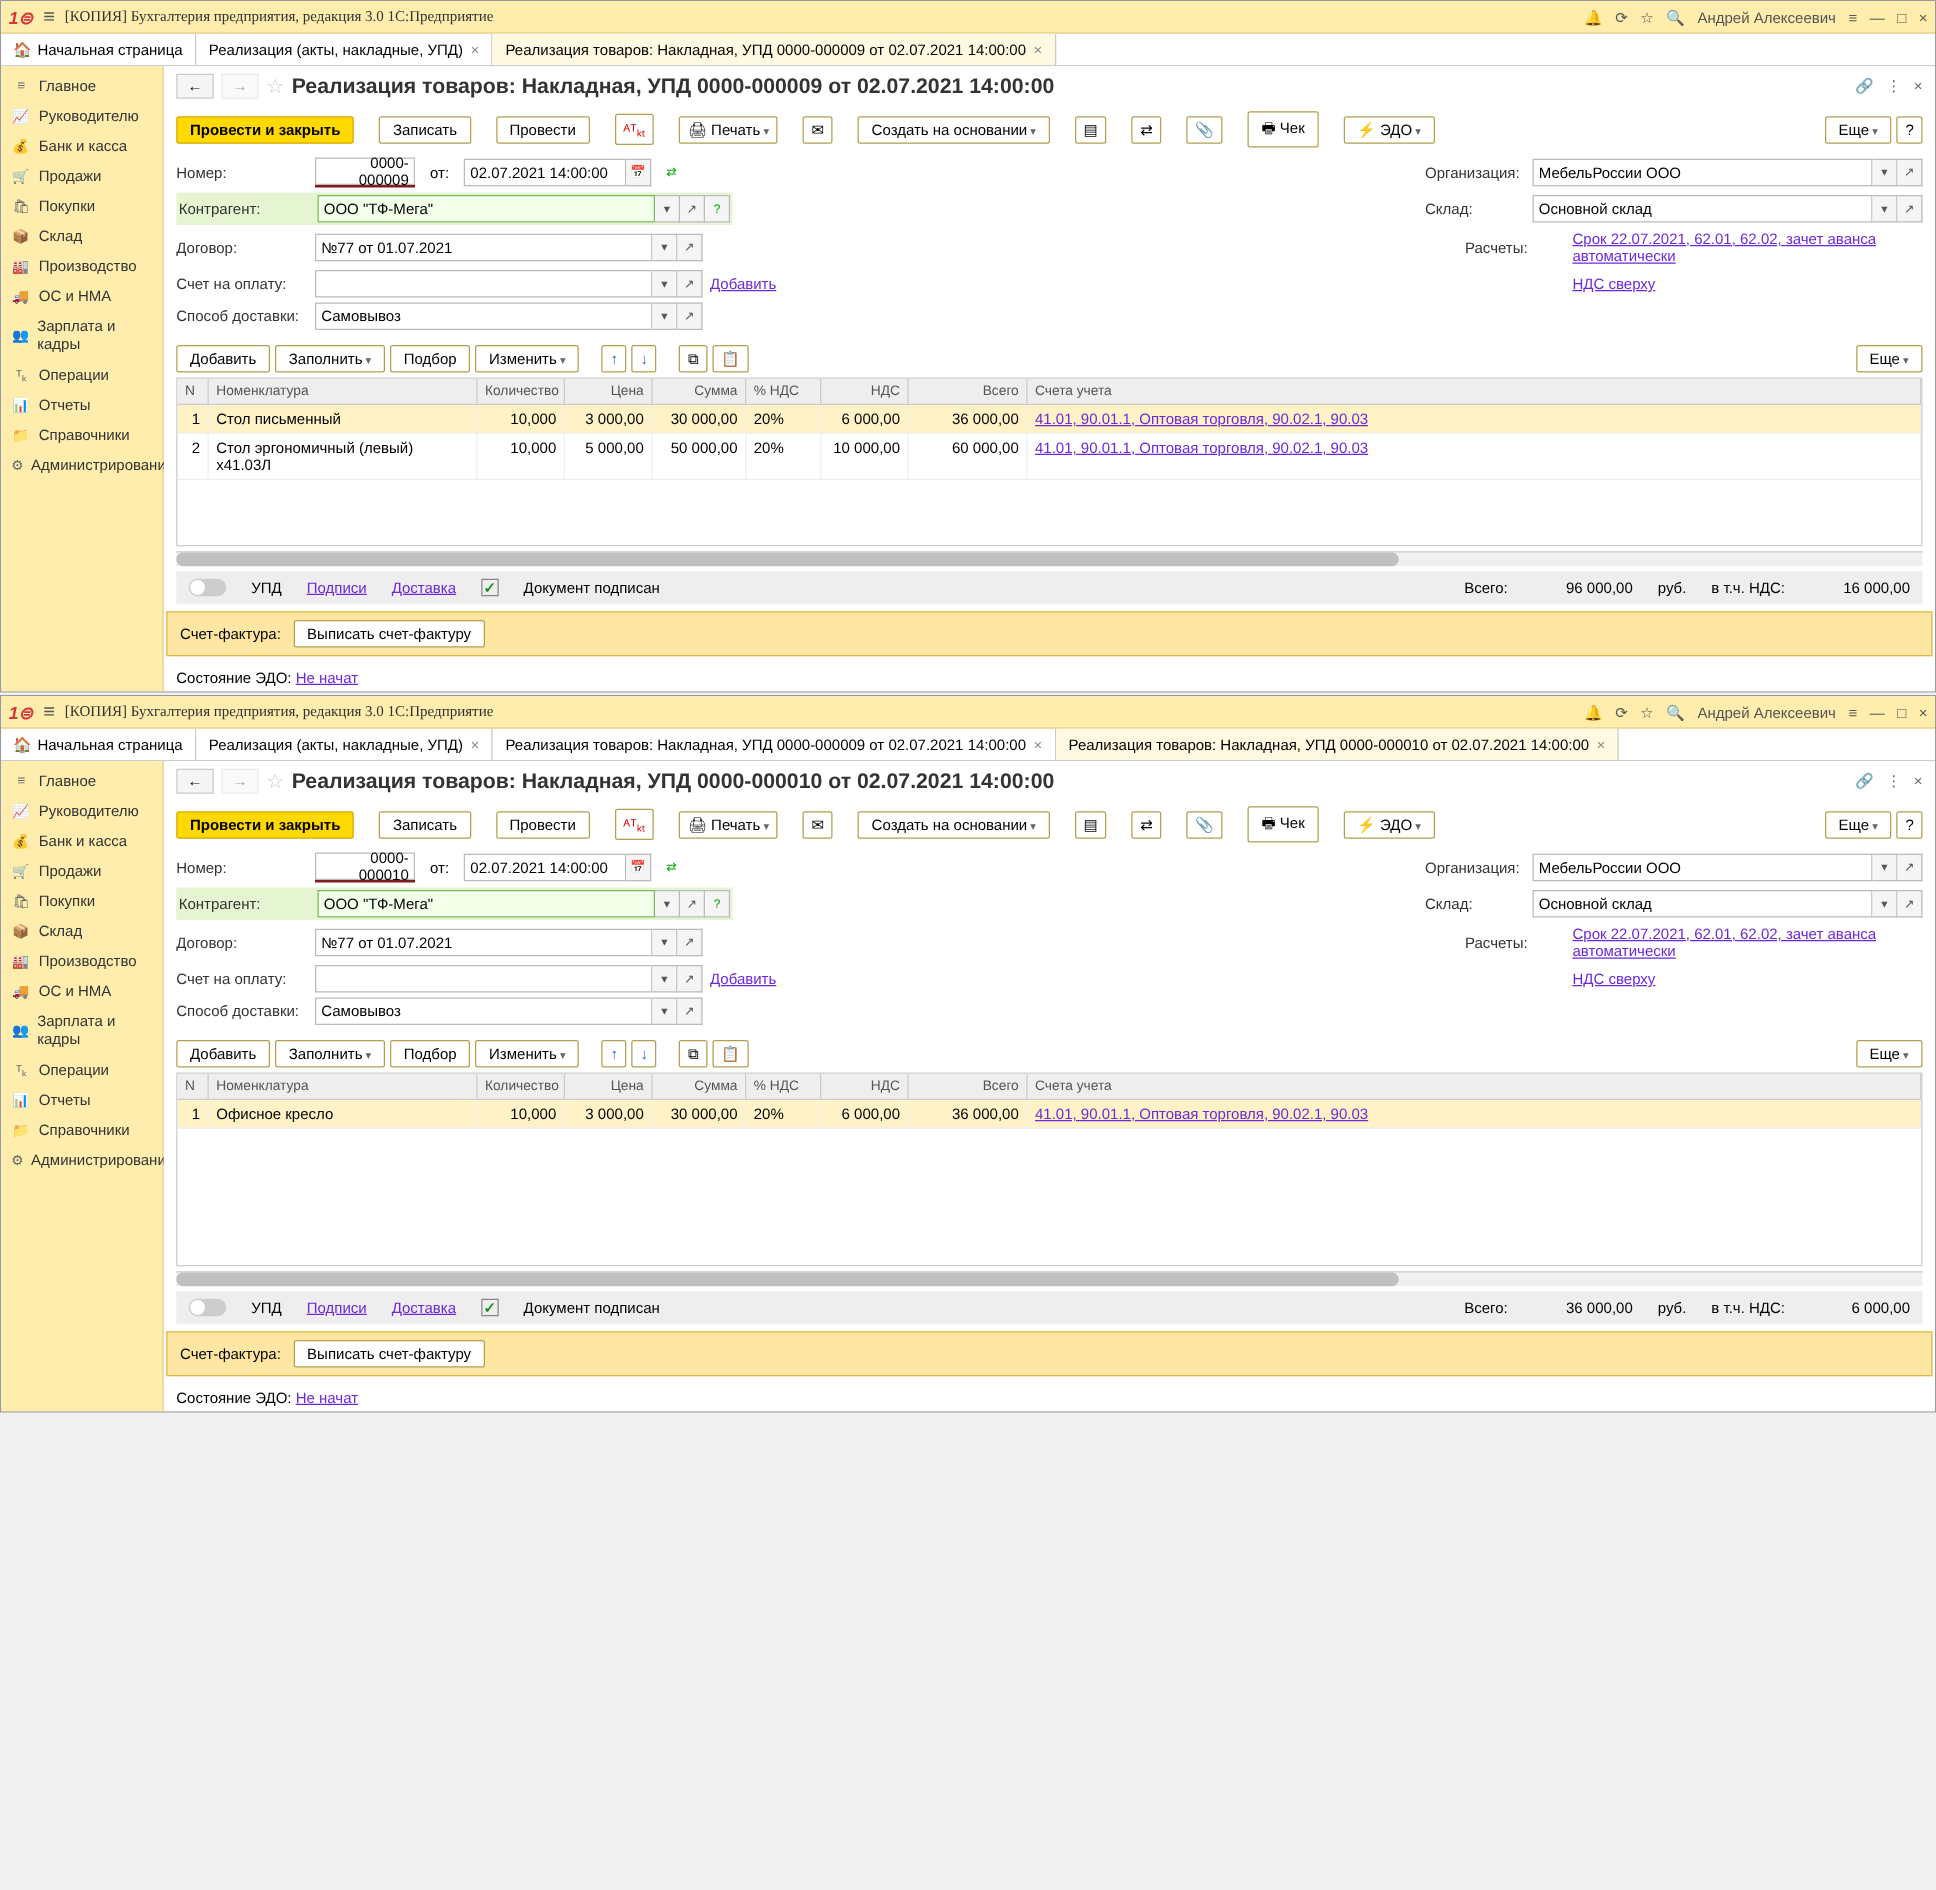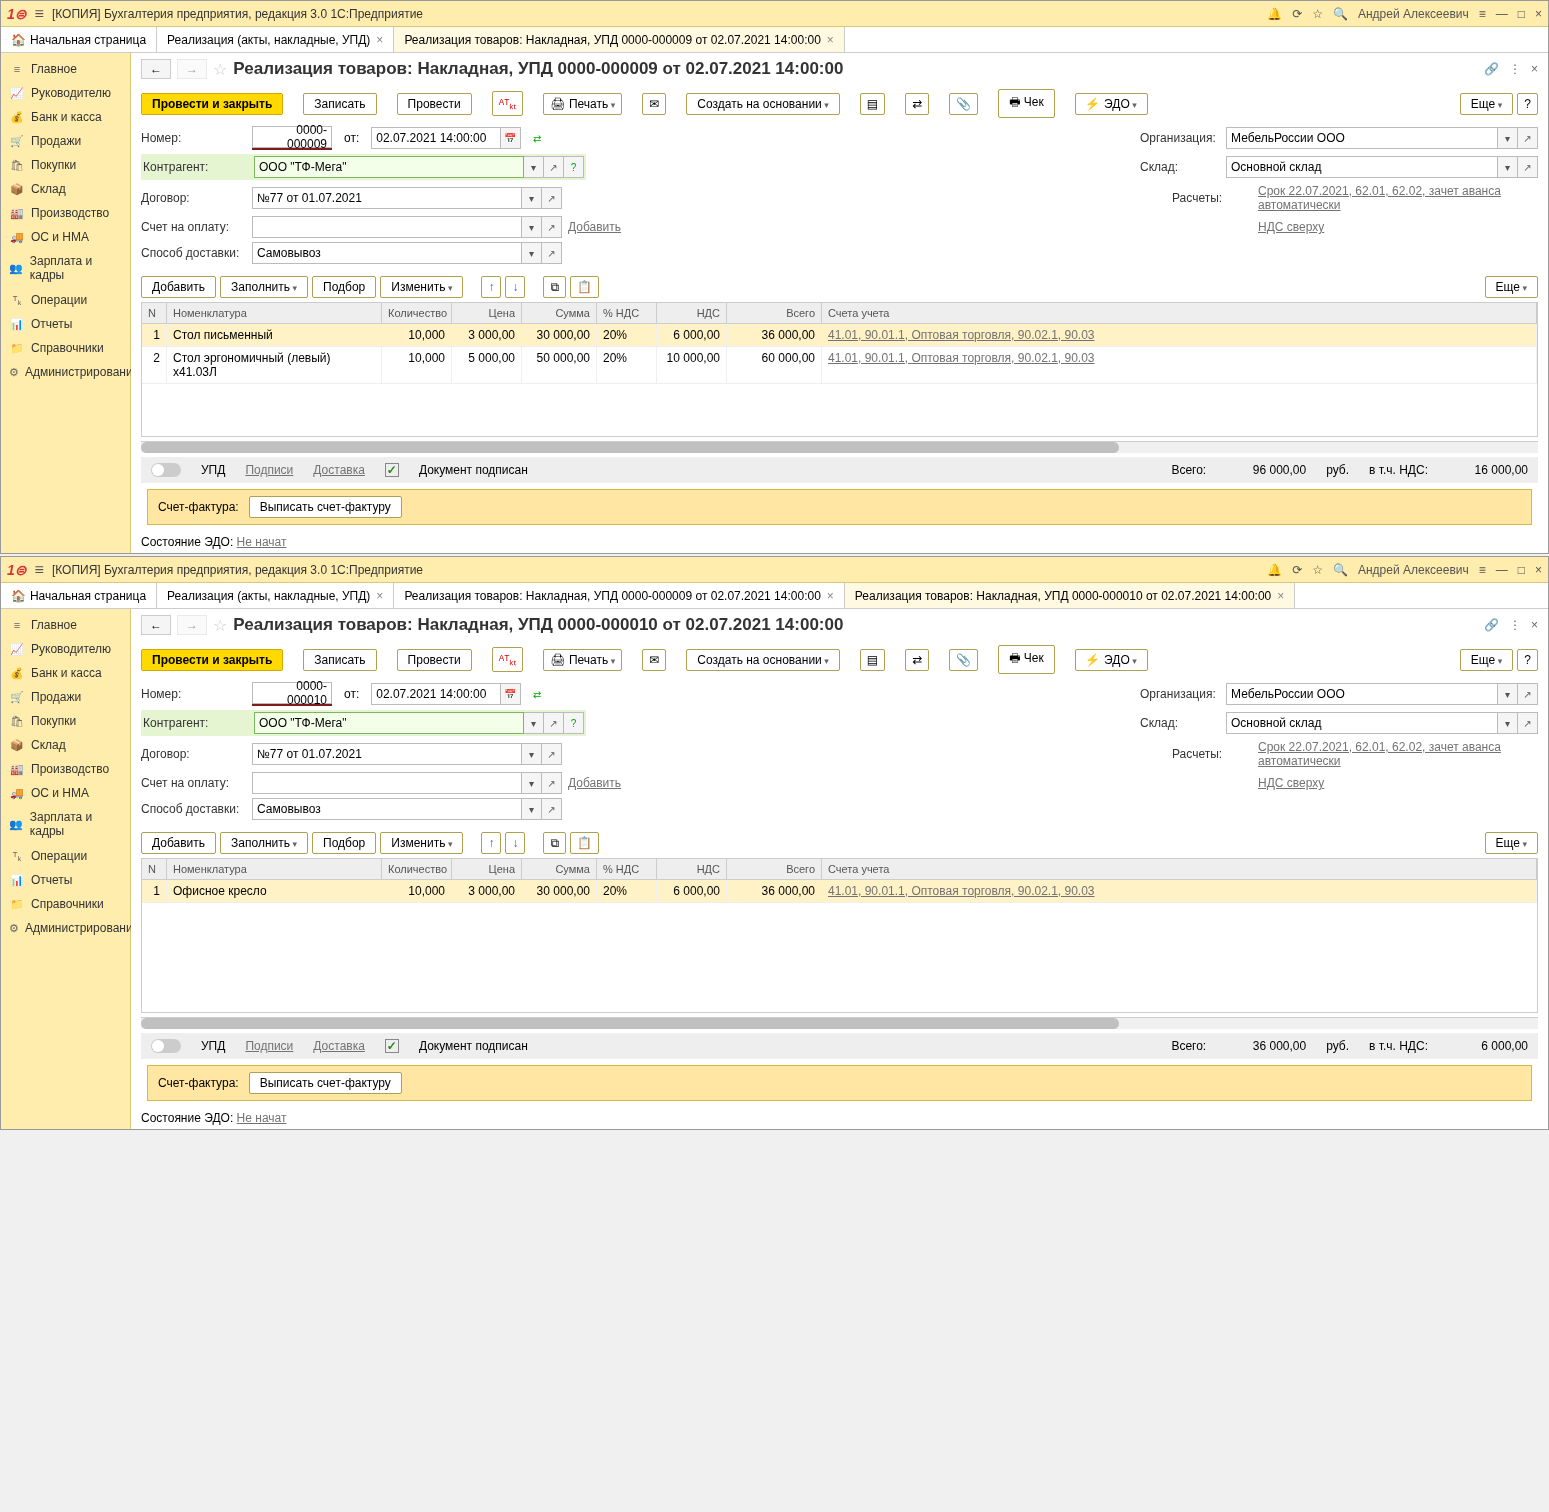--- a/index.html
+++ b/index.html
@@ -1,21 +1,21 @@
 <!DOCTYPE html>
 <html><head>
 <meta charset="utf-8">
 <style>
 * { box-sizing: border-box; font-family: Arial, sans-serif; font-size: 12px; }
 body { margin: 0; background: #f0f0f0; }
 .window { background: #fff; border: 1px solid #999; margin-bottom: 2px; }
 .titlebar { background: #ffedad; height: 26px; display: flex; align-items: center; padding: 0 6px; border-bottom: 1px solid #d9c87a; }
 .titlebar .logo { color: #d63638; font-weight: bold; font-size: 14px; margin-right:8px; font-style: italic;}
 .titlebar .burger { margin-right: 8px; font-size:16px; color:#555;}
-.titlebar .title { flex: 1; color: #333; }
+.titlebar .title { flex: 1; color: #333; font-family: Liberation Serif, serif; }
 .titlebar .right-icons { display: flex; gap: 10px; align-items: center; color: #555; }
 .titlebar .right-icons span { cursor: pointer; }
 .tabsbar { background: #fff; height: 26px; border-bottom: 1px solid #ccc; display: flex; align-items: stretch; }
 .tab-home { padding: 4px 10px; border-right: 1px solid #ccc; display:flex; align-items:center; gap:4px;}
 .tab { padding: 4px 10px; border-right: 1px solid #ccc; display:flex; align-items:center; gap:4px; cursor:pointer;}
 .tab.active { background: #fff9e1; }
 .tab .close { color: #888; margin-left: 2px; }
 .body-split { display: flex; height: 500px; }
 .sidebar { width: 130px; background: #ffedad; border-right: 1px solid #d9c87a; padding: 4px 0; }
 .sidebar-item { padding: 5px 8px; display: flex; align-items: center; gap: 6px; cursor: pointer; color: #333; }
@@ -37,34 +37,34 @@
 .label { width: 105px; color: #333; }
 .field-wrap { display:flex; align-items:center;}
 .field { border: 1px solid #bbb; background: #fff; padding: 2px 4px; height:22px; display:inline-flex; align-items:center;}
 .field.number { width: 80px; text-align:right; justify-content:flex-end;}
 .field.date { width: 130px; }
 .field.org { width: 272px; }
 .field.contr { width: 270px; }
 .field.green-border { border: 1px solid #7bb661; background: #f4ffea; }
 .green-row-bg { background: #e6f5d1; padding:2px;}
 .mini-btn { border:1px solid #bbb; border-left:none; background:#f5f5f5; width:20px; height:22px; text-align:center; font-size:10px; color:#555; cursor:pointer; display:inline-flex; align-items:center; justify-content:center;}
-.link { color: #737373; text-decoration: underline; cursor: pointer; }
+.link { color: #6d28d9; text-decoration: underline; cursor: pointer; }
 .table-toolbar { display:flex; gap:4px; padding: 4px 10px; align-items:center;}
 .grid { border: 1px solid #ccc; margin: 0 10px; flex:1; overflow:hidden; display:flex; flex-direction:column;}
 .grid-header { display:flex; background:#eee; border-bottom:1px solid #ccc; }
 .grid-header .cell { padding:4px 6px; border-right:1px solid #ccc; color:#555; font-size:11px;}
 .grid-row { display:flex; border-bottom:1px solid #eee;}
 .grid-row.sel { background:#fff2c6; }
 .grid-row .cell { padding:4px 6px; border-right:1px solid #f0f0f0;}
 .r { text-align:right; justify-content:flex-end;}
 .scrollbar { height:12px; background:#f0f0f0; border-top:1px solid #ccc; margin:4px 10px 0 10px; position:relative;}
 .scrollbar .thumb { position:absolute; left:0; top:0; bottom:0; width:70%; background:#c0c0c0; border-radius:6px;}
 .footer-row { background:#eee; padding:6px 10px; display:flex; align-items:center; gap:20px; margin:4px 10px 0 10px;}
 .totals-spacer { flex:1;}
-.invoice-box { background:#ffe7a3; border:1px solid #d9b84a; padding:6px 10px; margin: 6px 16px; display:inline-flex; align-items:center; gap:10px;}
+.invoice-box { background:#ffe7a3; border:1px solid #d9b84a; padding:6px 10px; margin: 6px 2px; display:inline-flex; align-items:center; gap:10px;}
 .edo-row { padding: 4px 10px; }
 .comment-row { padding: 4px 10px; display:flex; align-items:center; gap:6px;}
 .comment-field { border:1px solid #d9a800; width:300px; height:22px; background:#fffdf5;}
 .upd-toggle { display:inline-block; width:30px; height:14px; background:#ccc; border-radius:7px; position:relative;}
 .upd-toggle .knob { position:absolute; width:12px; height:12px; background:#fff; border-radius:50%; top:1px; left:1px;}
 .checkbox { display:inline-block; width:14px; height:14px; border:1px solid #888; text-align:center; line-height:12px; color:#1a8c1a; font-weight:bold;}
 .grid-body { flex:1; overflow:hidden;}
 .right-edge { margin-left:auto; display:flex; gap:4px; align-items:center;padding-left:17px;}
 .underline-red { border-bottom:2px solid #7f1d1d;}
 </style>

